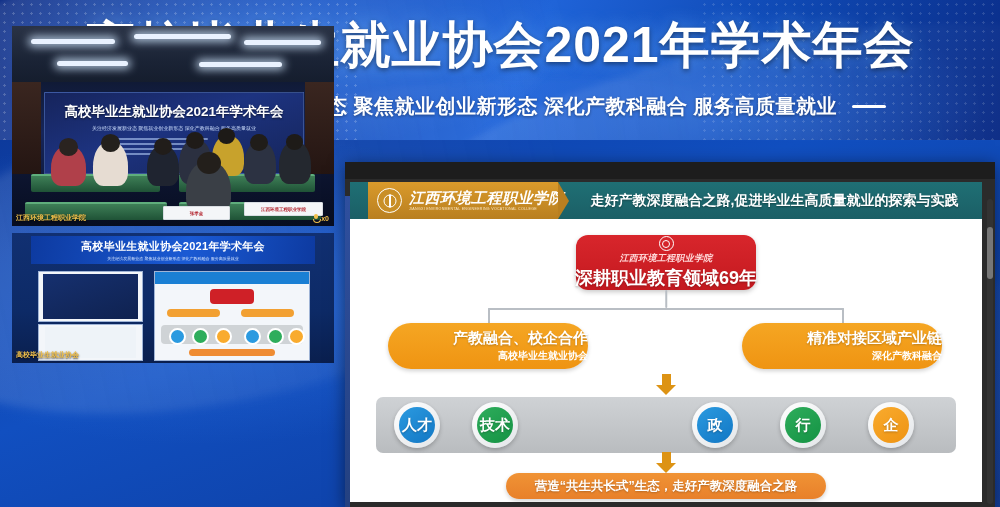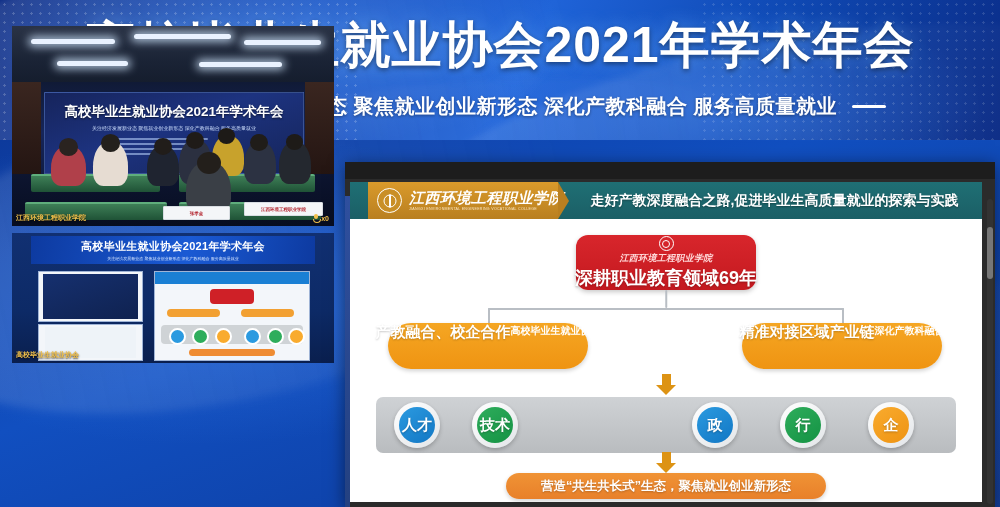--- a/index.html
+++ b/index.html
@@ -254,21 +254,21 @@
   #conn-v{left:50%;top:71px;width:1.5px;height:18px;transform:translateX(-50%);}
   #conn-h{left:138px;top:89px;width:356px;height:1.5px;}
   #conn-l{left:138px;top:89px;width:1.5px;height:18px;}
   #conn-r{left:492px;top:89px;width:1.5px;height:18px;}
   .conn-round{border-radius:2px;}
   
   .pill{
     position:absolute;top:104px;height:46px;border-radius:23px;
     background:linear-gradient(180deg,#f5a623,#ef9412);
     box-shadow:0 2px 4px rgba(0,0,0,.18);
-    display:flex;align-items:flex-start;justify-content:center;
+    display:flex;flex-direction:column;align-items:flex-end;justify-content:center;
   }
   #pill-left{left:38px;width:200px;}
   #pill-right{left:392px;width:200px;}
   .pill-main{font-size:15px;font-weight:bold;color:#ffffff;white-space:nowrap;text-shadow:0 1px 2px rgba(0,0,0,.22);}
   .pill-sub{font-size:10px;font-weight:bold;color:#ffffff;white-space:nowrap;margin-top:1px;}
   
   .arrow-down{
     position:absolute;left:50%;transform:translateX(-50%);width:20px;
   }
   .arrow-down .shaft{width:9px;height:11px;background:#dd9314;margin:0 auto;}
@@ -492,21 +492,21 @@
         <div class="circ c-orange" style="left:518px;">
             <span>企</span>
           </div>
 
         <div class="arrow-down" id="arrow-2">
           <div class="shaft"></div>
             <div class="headv"></div>
         </div>
 
         <div id="bottom-pill">
-          <span>营造“共生共长式”生态，聚焦就业创业新形态</span>
+          <span>营造“共生共长式”生态，走好产教深度融合之路</span>
         </div>
       </div>
     </div>
 
     <div id="pdf-scrollbar">
       <div id="pdf-scroll-thumb"></div>
     </div>
   </div>
 </div>
 

